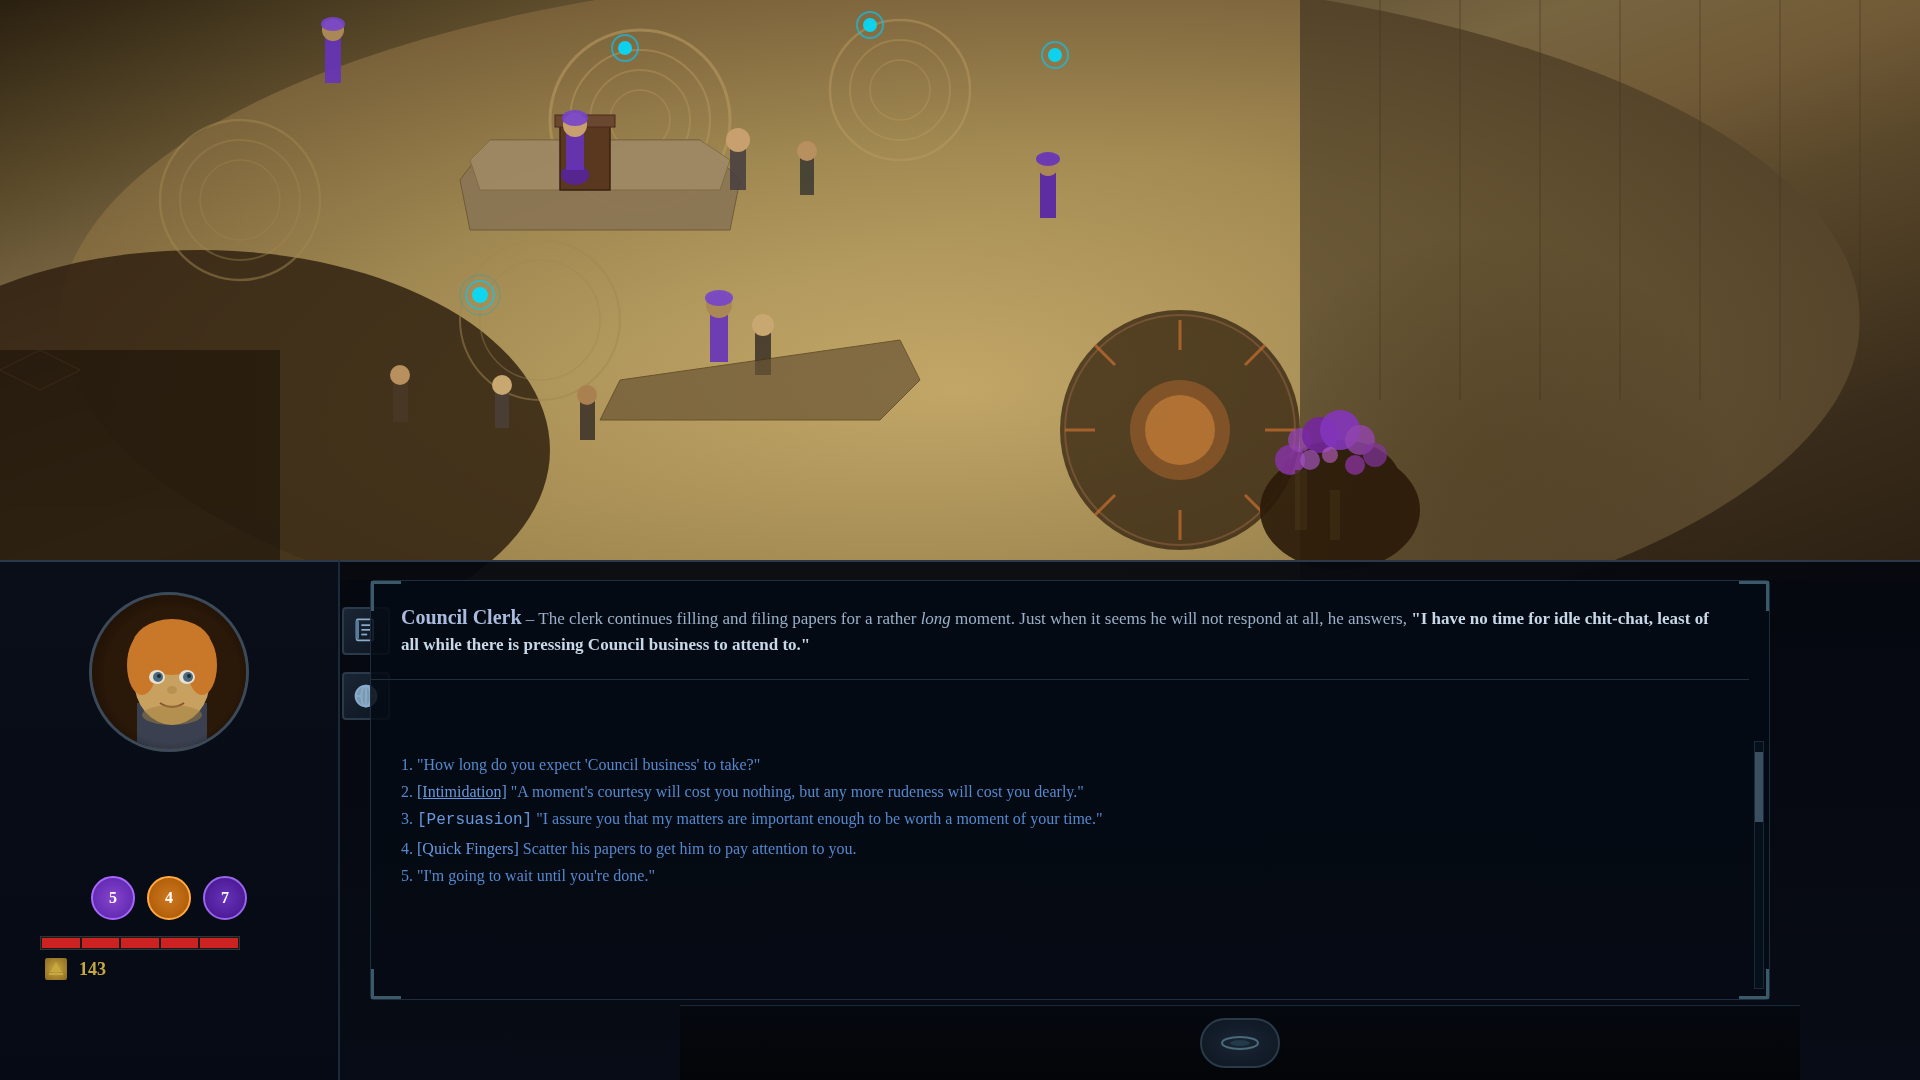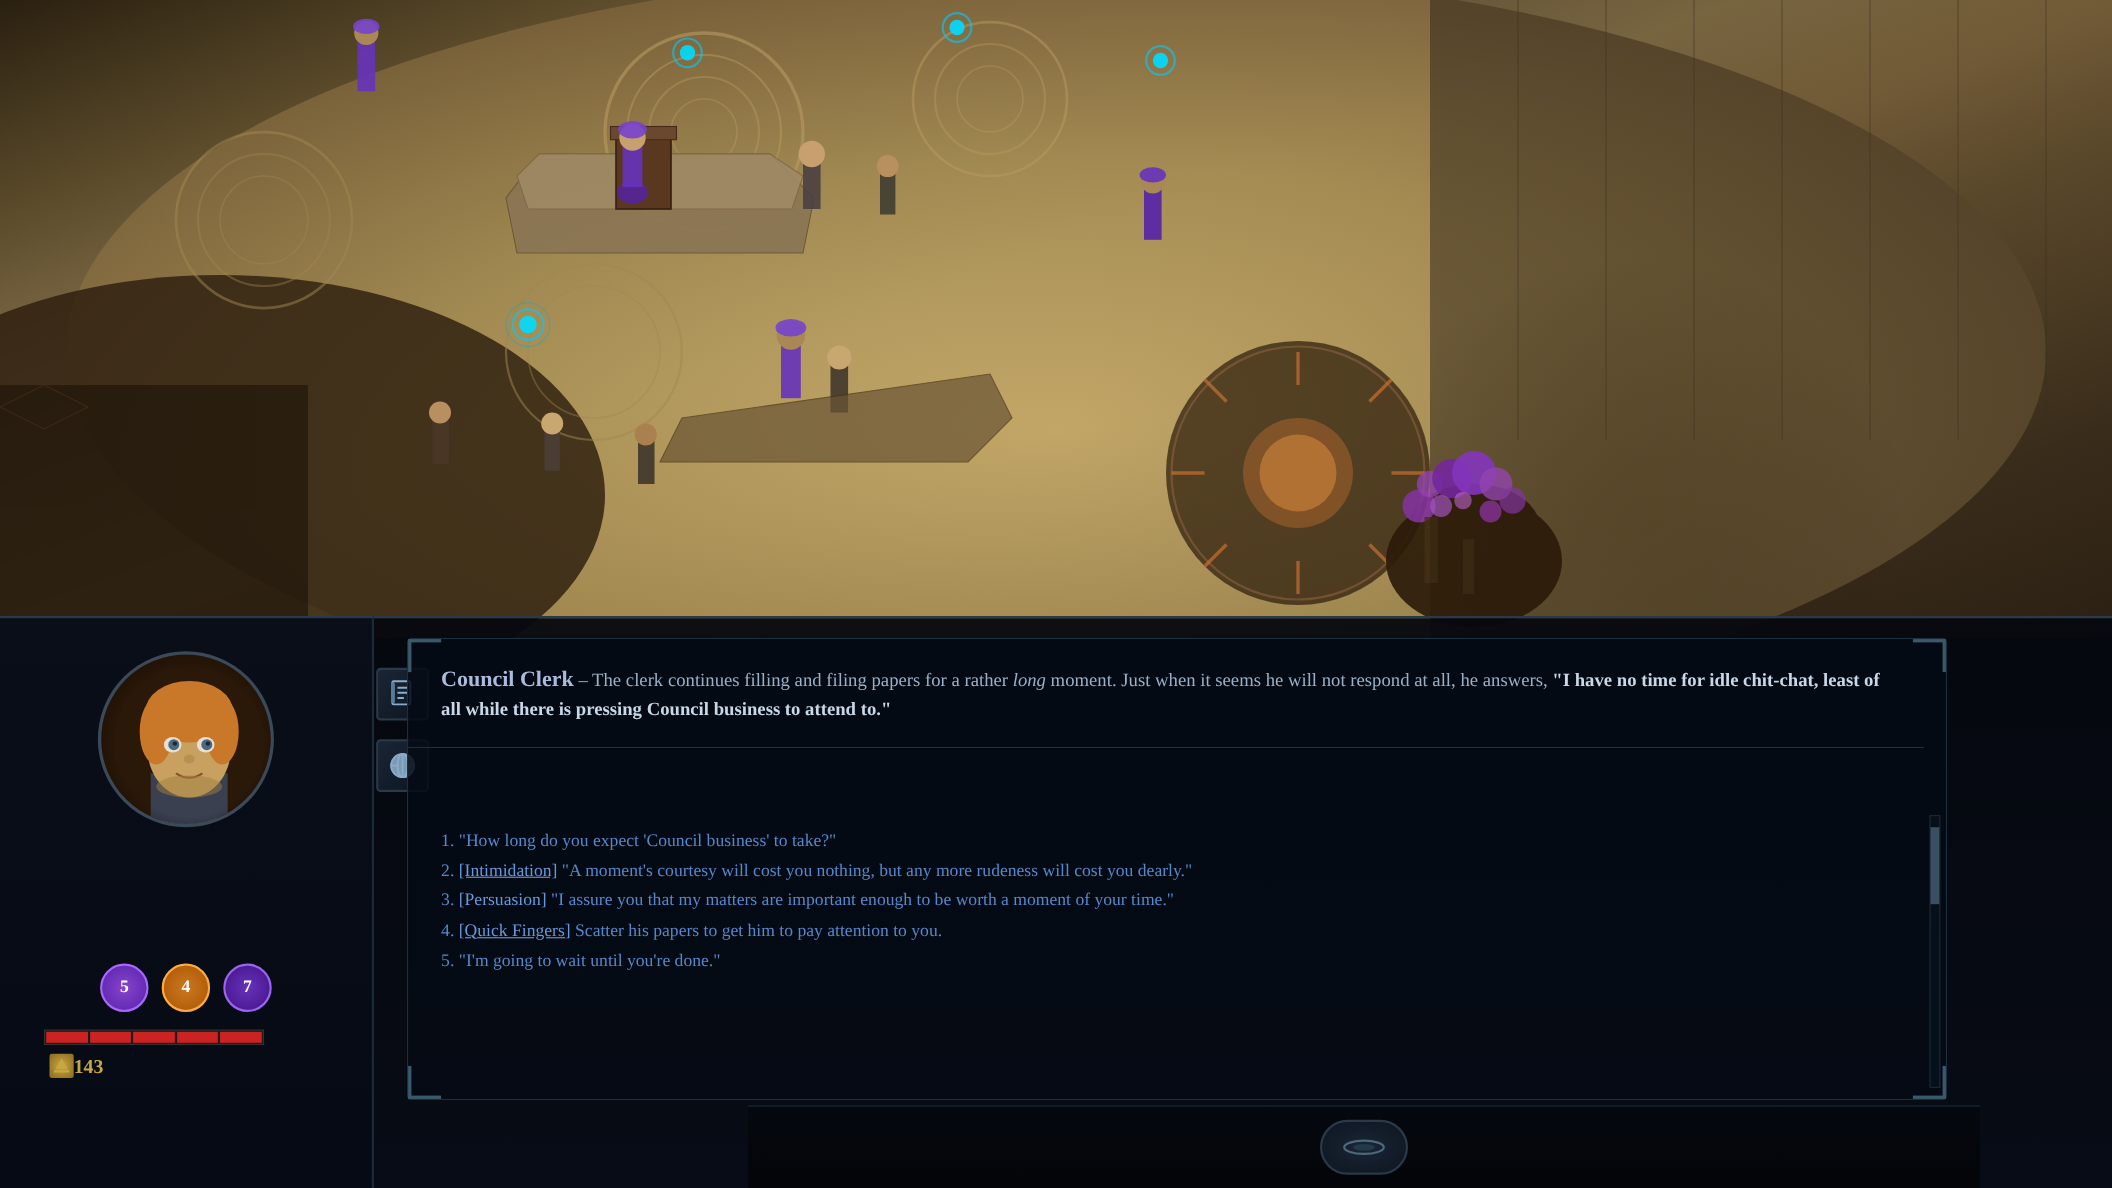--- a/index.html
+++ b/index.html
@@ -113,21 +113,21 @@
       flex: 1;
       background: #cc2222;
     }
 
     #gold-display {
       position: absolute;
       bottom: 100px;
       left: 45px;
       display: flex;
       align-items: center;
-      gap: 0;
+      gap: 12px;
       color: #c8a840;
       font-size: 18px;
     }
 
     .gold-icon {
       width: 22px;
       height: 22px;
       background: radial-gradient(circle, #c8a840, #8a6820);
       border-radius: 2px;
       display: flex;
@@ -555,24 +555,24 @@
       </div>
 
       <div id="choices-area">
         <span class="choice-item">
           1. "How long do you expect 'Council business' to take?"
         </span>
         <span class="choice-item">
           2. <span style="color:#6699dd;text-decoration:underline;">[Intimidation]</span> "A moment's courtesy will cost you nothing, but any more rudeness will cost you dearly."
         </span>
         <span class="choice-item">
-          3. <span style="color:#6699dd;">[Persuasion]</span> "I assure you that my matters are important enough to be worth a moment of your time."
+          3. <span style="color:#6699dd;font-family:Liberation Mono, monospace;">[Persuasion]</span> "I assure you that my matters are important enough to be worth a moment of your time."
         </span>
         <span class="choice-item">
-          4. <span style="color:#6699dd;text-decoration:underline;">[Quick Fingers]</span> Scatter his papers to get him to pay attention to you.
+          4. <span style="color:#6699dd;">[Quick Fingers]</span> Scatter his papers to get him to pay attention to you.
         </span>
         <span class="choice-item">
           5. "I'm going to wait until you're done."
         </span>
       </div>
 
     </div>
 
     <div id="bottom-bar">
       <div class="bottom-center-btn">

